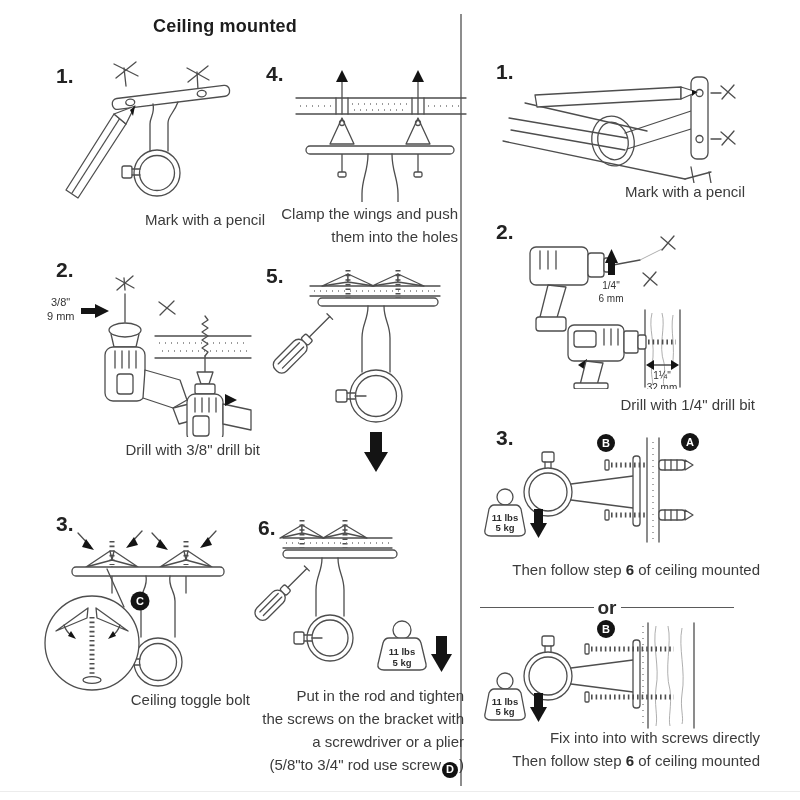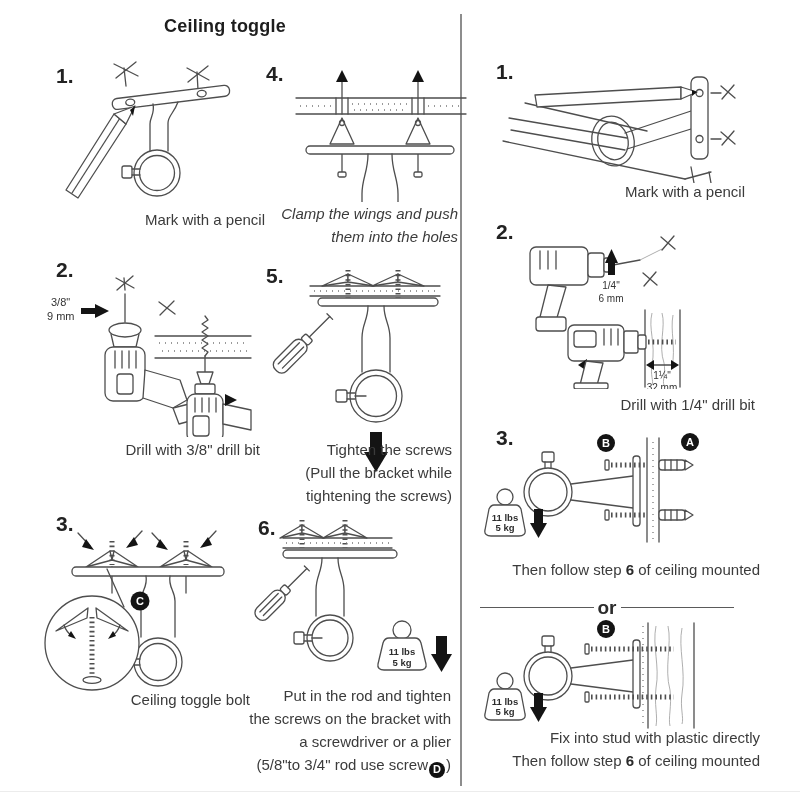--- a/index.html
+++ b/index.html
@@ -38,21 +38,21 @@
   .bletter { font-size:11px; font-weight:bold; fill:#ffffff; text-anchor:middle; }
 </style>
 </head>
 <body>
 
 <div id="canvas">
 
   <div class="abs divider" style="left:460px; top:14px; height:772px;"></div>
   <div class="abs bottom-rule" style="left:0; top:791px; width:800px;"></div>
 
-  <div class="abs title" style="left:100px; top:16px; width:250px;">Ceiling toggle</div>
+  <div class="abs title" style="left:100px; top:16px; width:250px;">Ceiling mounted</div>
 
   <div class="abs stepnum" style="left:56px;  top:64px;">1.</div>
   <div class="abs stepnum" style="left:56px;  top:258px;">2.</div>
   <div class="abs stepnum" style="left:56px;  top:512px;">3.</div>
   <div class="abs stepnum" style="left:266px; top:62px;">4.</div>
   <div class="abs stepnum" style="left:266px; top:264px;">5.</div>
   <div class="abs stepnum" style="left:258px; top:516px;">6.</div>
   <div class="abs stepnum" style="left:496px; top:60px;">1.</div>
   <div class="abs stepnum" style="left:496px; top:220px;">2.</div>
   <div class="abs stepnum" style="left:496px; top:426px;">3.</div>
@@ -231,21 +231,21 @@
       <circle class="ln" cx="138" cy="55" r="2.5"></circle>
       <line class="ln" x1="138" y1="86" x2="138" y2="104"></line>
       <rect class="lnf" x="134" y="104" width="8" height="5" rx="1.5"></rect>
     </g>
     <rect class="lnf" x="26" y="78" width="148" height="8" rx="4"></rect>
     <g>
       <path class="ln" d="M88,86 C88,104 82,110 82,126 L82,134"></path>
       <path class="ln" d="M112,86 C112,104 118,110 118,126 L118,134"></path>
     </g>
   </svg>
-  <div class="abs caption" style="left:252px; top:202px; width:206px;font-style:italic;">Clamp the wings and push<br>them into the holes</div>
+  <div class="abs caption" style="left:252px; top:202px; width:206px;">Clamp the wings and push<br>them into the holes</div>
 
   <svg class="abs" style="left:270px; top:262px;" width="200" height="212" viewBox="0 0 200 212">
     <g>
       <polygon class="lnf" points="52,24 78,12 78,20"></polygon>
       <polygon class="lnf" points="78,12 104,24 78,20"></polygon>
       <line class="thread" x1="78" y1="8" x2="78" y2="38"></line>
       <polygon class="lnf" points="102,24 128,12 128,20"></polygon>
       <polygon class="lnf" points="128,12 154,24 128,20"></polygon>
       <line class="thread" x1="128" y1="8" x2="128" y2="38"></line>
     </g>
@@ -273,21 +273,20 @@
       <line class="ln" x1="39" y1="88" x2="39" y2="118"></line>
       <rect class="lnf" x="31" y="77" width="10" height="7" rx="2"></rect>
       <line class="ln" x1="36" y1="77" x2="36" y2="48"></line>
       <line class="ln" x1="32" y1="48" x2="40" y2="48"></line>
     </g>
     <g>
       <rect class="blk" x="100" y="170" width="12" height="20"></rect>
       <polygon class="blk" points="94,190 118,190 106,210"></polygon>
     </g>
   </svg>
-  <div class="abs caption" style="left:248px; top:438px; width:204px;">Tighten the screws<br>(Pull the bracket while<br>tightening the screws)</div>
 
   <svg class="abs" style="left:250px; top:512px;" width="215" height="172" viewBox="0 0 215 172">
     <g>
       <polygon class="lnf" points="30,26 52,13 52,21"></polygon>
       <polygon class="lnf" points="52,13 74,26 52,21"></polygon>
       <line class="thread" x1="52" y1="8" x2="52" y2="36"></line>
       <polygon class="lnf" points="73,26 95,13 95,21"></polygon>
       <polygon class="lnf" points="95,13 117,26 95,21"></polygon>
       <line class="thread" x1="95" y1="8" x2="95" y2="36"></line>
     </g>
@@ -321,21 +320,21 @@
       <circle class="lnf" cx="152" cy="118" r="9"></circle>
       <path class="lnf" d="M139,126 L165,126 C169,126 170,128 171,131 L176,152 C177,156 174,158 170,158 L134,158 C130,158 127,156 128,152 L133,131 C134,128 135,126 139,126 Z"></path>
       <text class="wlbl" x="152" y="143" text-anchor="middle">11 lbs</text>
       <text class="wlbl" x="152" y="154" text-anchor="middle">5 kg</text>
     </g>
     <g>
       <rect class="blk" x="186" y="124" width="11" height="18"></rect>
       <polygon class="blk" points="181,142 202,142 191.5,160"></polygon>
     </g>
   </svg>
-  <div class="abs caption" style="left:233px; top:684px; width:218px;">
+  <div class="abs caption" style="left:246px; top:684px; width:218px;">
     <span>Put in the rod and tighten<br>the screws on the bracket with<br>a screwdriver or a plier</span><br>
     <span><span>(5/8"to 3/4" rod use screw</span><span class="badge-inline">D</span><span>)</span></span>
   </div>
 
   <svg class="abs" style="left:495px; top:55px;" width="250" height="128" viewBox="0 0 250 128">
     <g>
       <line class="ln" x1="30" y1="48" x2="152" y2="76"></line>
       <line class="ln" x1="8" y1="86" x2="190" y2="124"></line>
       <line class="ln" x1="190" y1="124" x2="216" y2="117"></line>
       <line class="ln" x1="196" y1="112" x2="199" y2="128"></line>
@@ -541,17 +540,17 @@
       <path class="lnf" d="M16,71 L38,71 C41,71 42,73 43,75 L47,96 C48,100 45,102 41,102 L13,102 C9,102 6,100 7,96 L11,75 C12,73 13,71 16,71 Z"></path>
       <text class="wlbl" x="27" y="87" text-anchor="middle">11 lbs</text>
       <text class="wlbl" x="27" y="97" text-anchor="middle">5 kg</text>
     </g>
     <g>
       <rect class="blk" x="56" y="75" width="9" height="14"></rect>
       <polygon class="blk" points="52,89 69,89 60.5,104"></polygon>
     </g>
   </svg>
   <div class="abs caption" style="left:465px; top:726px; width:295px;">
-    <span>Fix into stud with plastic directly</span><br>
+    <span>Fix into into with screws directly</span><br>
     <span><span>Then follow step </span><span class="bold6">6</span><span> of ceiling mounted</span></span>
   </div>
 
 </div>
 
 </body></html>

